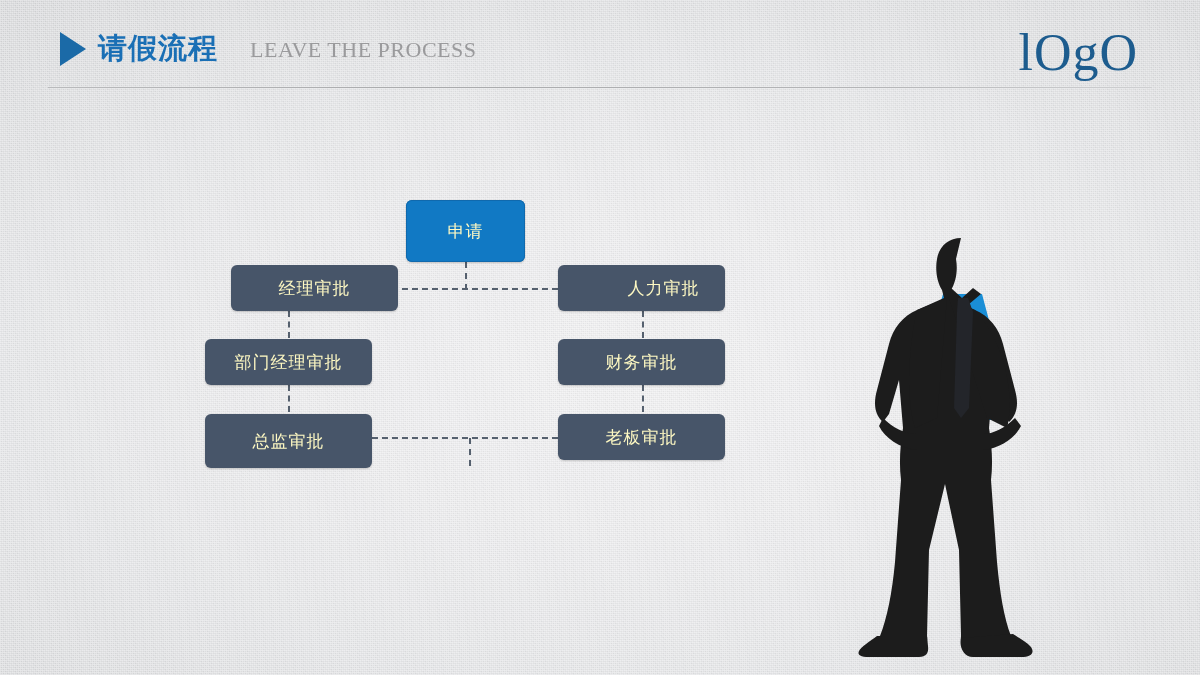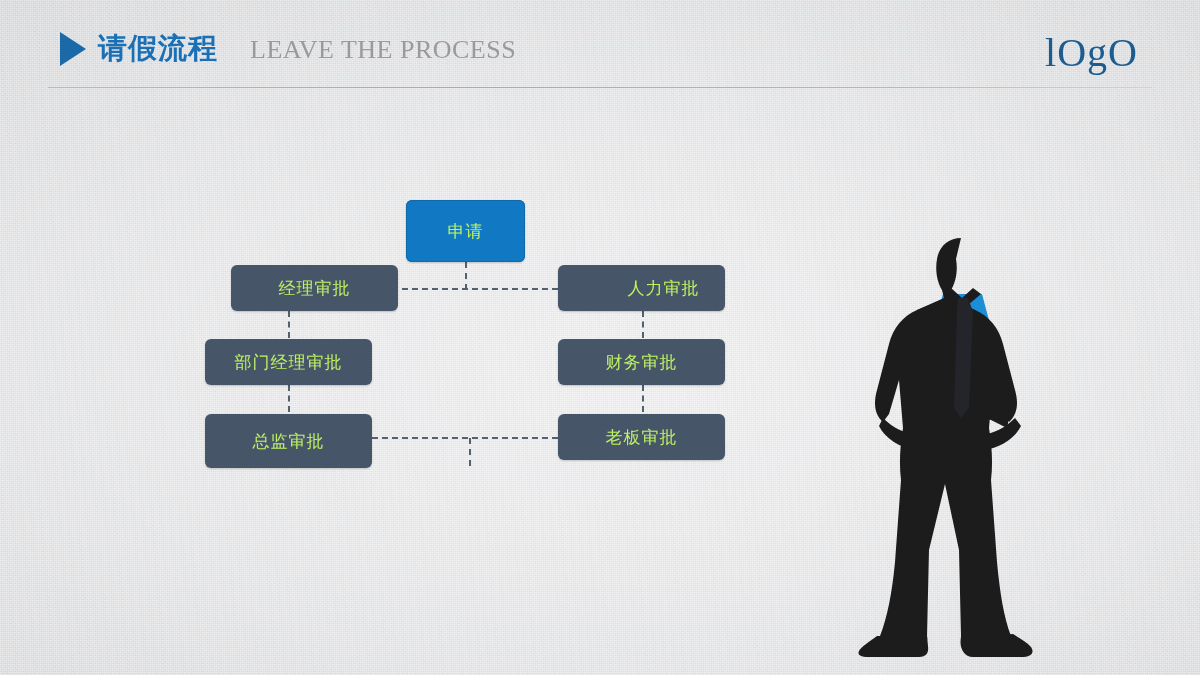--- a/index.html
+++ b/index.html
@@ -64,32 +64,32 @@
     font-weight: bold;
     color: #1a6fb5;
     letter-spacing: 1px;
     line-height: 40px;
     white-space: nowrap;
   }
   #title-en {
     position: absolute;
     left: 250px;
     top: 30px;
-    font-size: 26px;
+    font-size: 22px;
     font-weight: normal;
     color: #9a9a9c;
     letter-spacing: .5px;
     line-height: 40px;
     white-space: nowrap;
   }
   #logo {
     position: absolute;
     right: 62px;
     top: 26px;
-    font-size: 40px;
+    font-size: 52px;
     color: #1d5c8e;
     letter-spacing: 1px;
     line-height: 54px;
     white-space: nowrap;
   }
   #header-rule {
     position: absolute;
     left: 48px;
     top: 87px;
     width: 1104px;
@@ -104,21 +104,21 @@
     width: 1200px;
     height: 675px;
   }
   .node {
     position: absolute;
     box-sizing: border-box;
     display: flex;
     align-items: center;
     justify-content: center;
     text-align: center;
-    color: #bef264;
+    color: #fef9c3;
     font-size: 17px;
     line-height: 21px;
     border-radius: 6px;
     white-space: pre-line;
     letter-spacing: 1px;
   }
   .node.dark {
     background: #475569;
     box-shadow: 0 1px 2px rgba(0,0,0,.18);
   }

